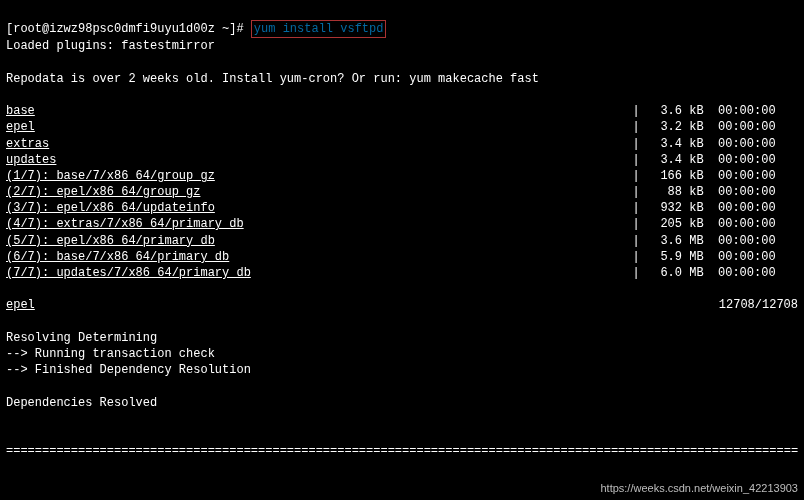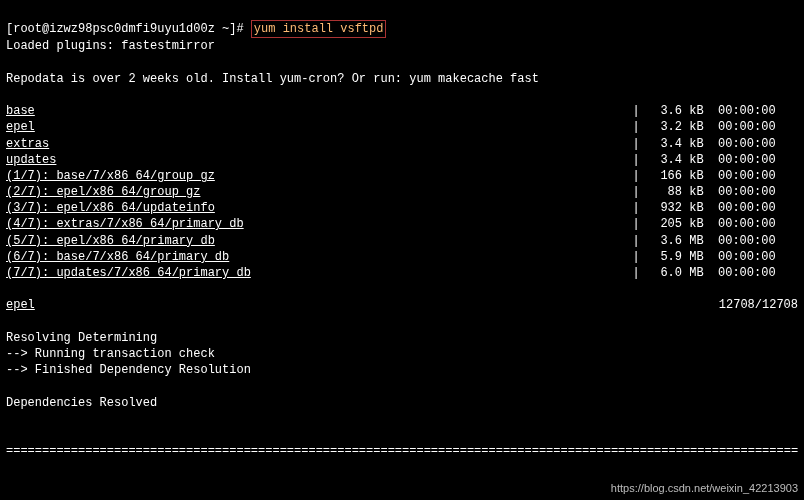--- a/index.html
+++ b/index.html
@@ -16,21 +16,21 @@
     position: relative;
   }
   .term {
     padding: 4px 6px;
     white-space: pre;
   }
   .box {
     border: 1px solid #a33;
     display: inline-block;
     padding: 0 2px;
-    color: #fdba74;
+    color: #0369a1;
   }
   .row {
     display: flex;
   }
   .left { flex: 0 0 auto; text-decoration: underline; }
   .mid  { flex: 1 1 auto; }
   .sep  { padding: 0 4px; color:#fff;}
   .right{ flex: 0 0 auto; text-align: right; }
   .col-size { width: 60px; display:inline-block; text-align:right;}
   .col-time { width: 80px; display:inline-block; text-align:left;}
@@ -72,13 +72,13 @@
 
 
 
 
 
 
 
 
 </div>
 
-<div class="watermark">https://blog.csdn.net/weixin_42213903</div>
+<div class="watermark">https://weeks.csdn.net/weixin_42213903</div>
 
 </body></html>

